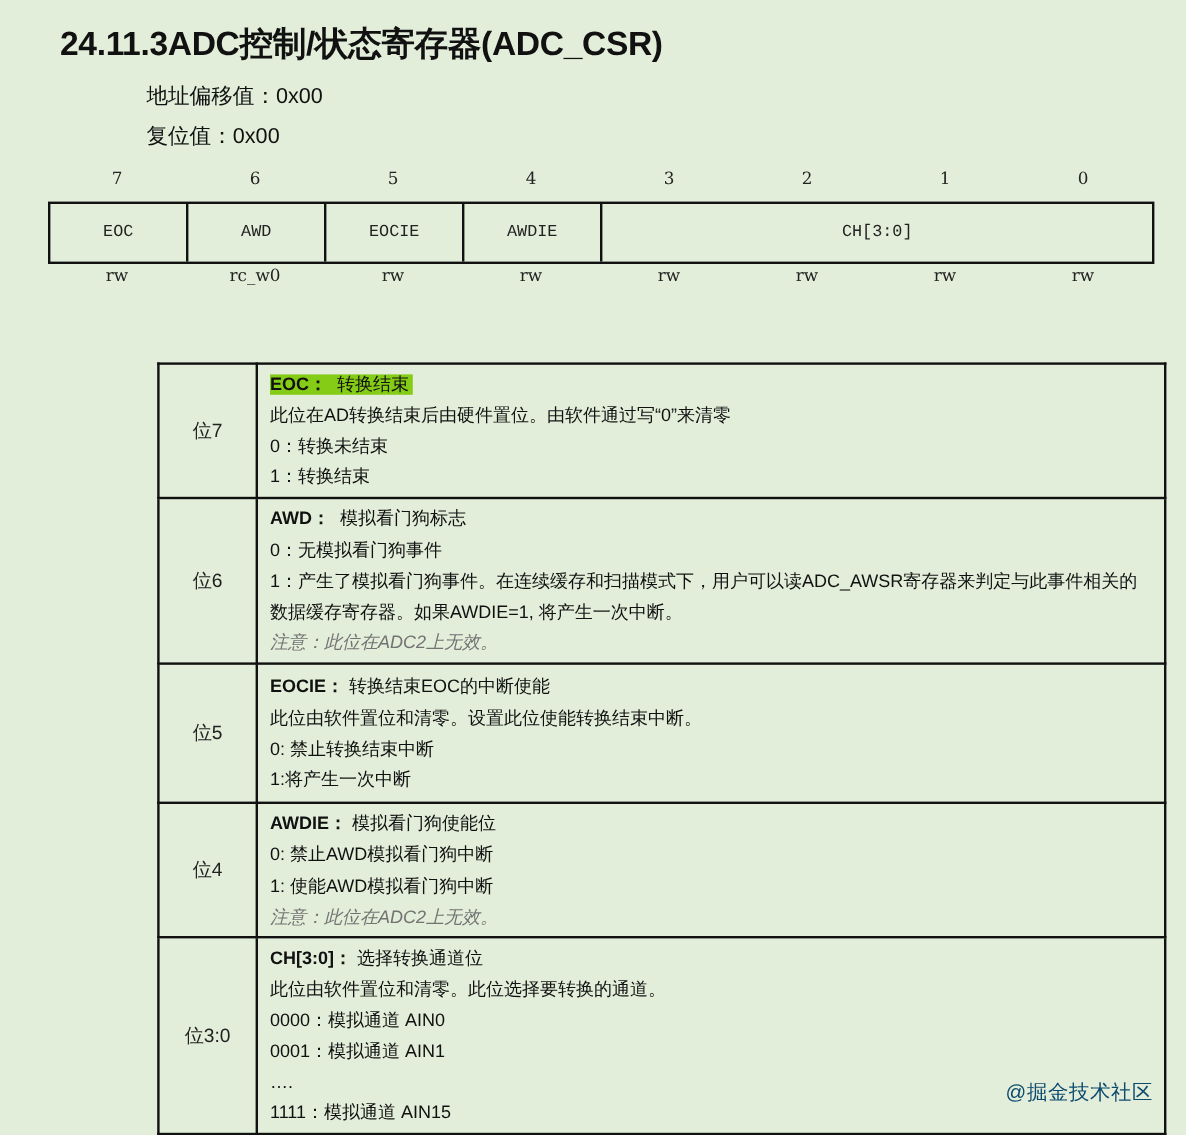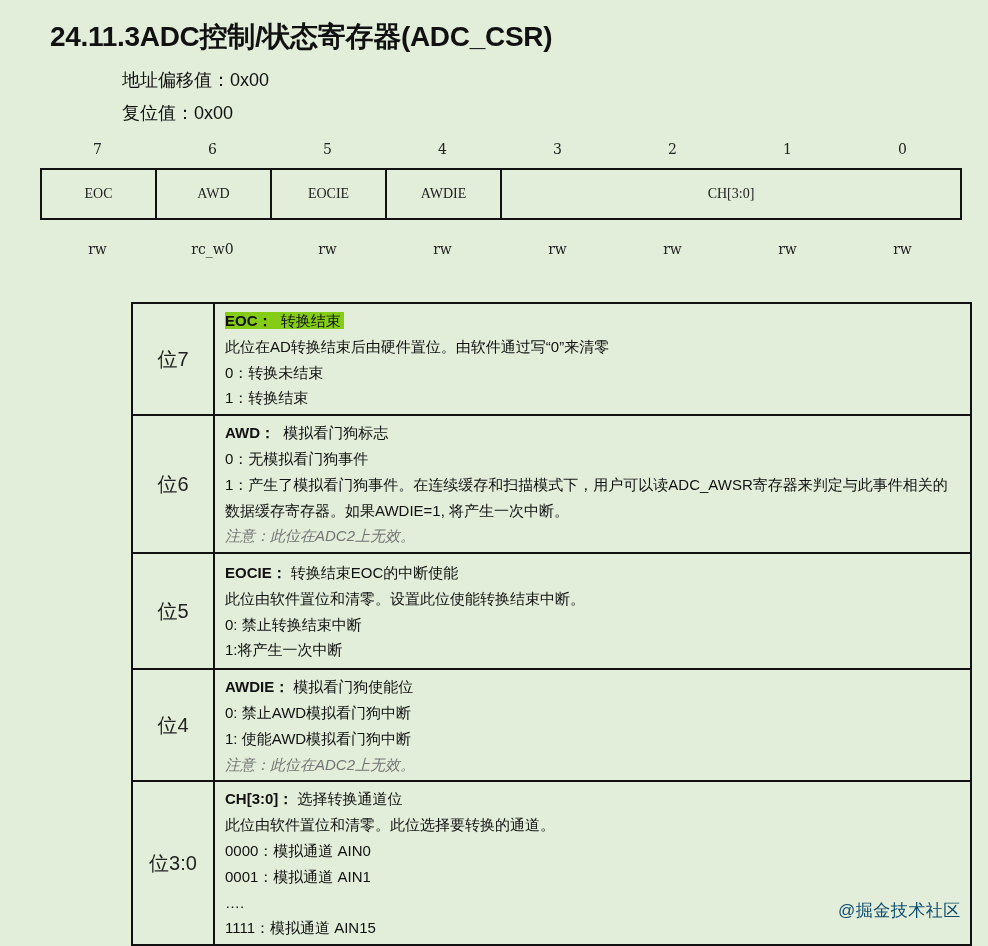--- a/index.html
+++ b/index.html
@@ -9,41 +9,41 @@
   }
   .title {
     position:absolute; left:50px; top:18px; font-size:28px; font-weight:bold; letter-spacing:-0.3px;
   }
   .meta { position:absolute; left:122px; font-size:18px; color:#111; }
   .meta.offset { top:68px; }
   .meta.reset { top:101px; }
 
   .bitnums, .access { position:absolute; left:40px; width:920px; display:flex; }
   .bitnums { top:141px; }
-  .access { top:241px;align-items:flex-end; }
+  .access { top:222px;align-items:flex-end; }
   .bitnums span, .access span {
     width:115px; text-align:center; font-family:"DejaVu Serif", serif; font-size:14px; color:#222;
   }
   .reg {
     position:absolute; left:40px; top:168px; width:918px; height:48px;
     border:2px solid #111; display:flex; box-sizing:content-box;
   }
   .reg .cell {
     height:48px; display:flex; align-items:center; justify-content:center;
-    font-family:Liberation Serif, serif; font-size:14px; color:#222;
+    font-family:Liberation Mono, monospace; font-size:14px; color:#222;
     border-right:2px solid #111; box-sizing:border-box;
   }
   .reg .cell:last-child { border-right:none; }
 
   table.bits {
     position:absolute; left:131px; top:302px; width:841px;
     border-collapse:collapse; font-size:15px;
   }
   table.bits td { border:2px solid #111; vertical-align:middle; }
-  table.bits td.pos { width:78px; text-align:center; font-size:20px; color:#222; }
+  table.bits td.pos { width:78px; text-align:center; font-size:16px; color:#222; }
   table.bits td.desc { padding:4px 8px 3px 10px; line-height:25.8px; }
   .line { display:block; white-space:nowrap; }
   .line.wrap { white-space:normal; }
   .head b { font-weight:bold; }
   .hl { background:#84cc16; padding:0 3px 0 0; }
   .note { font-style:italic; color:#737373; }
   .watermark {
     position:absolute; left:838px; top:899px; font-size:17px; color:#0c4a6e; letter-spacing:0.5px;
   }
 </style>

